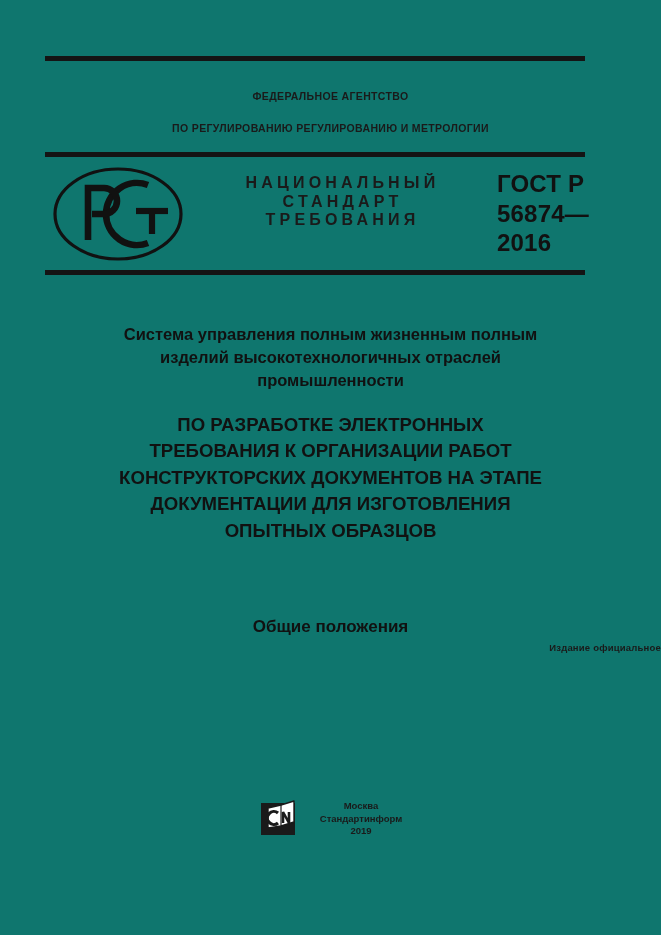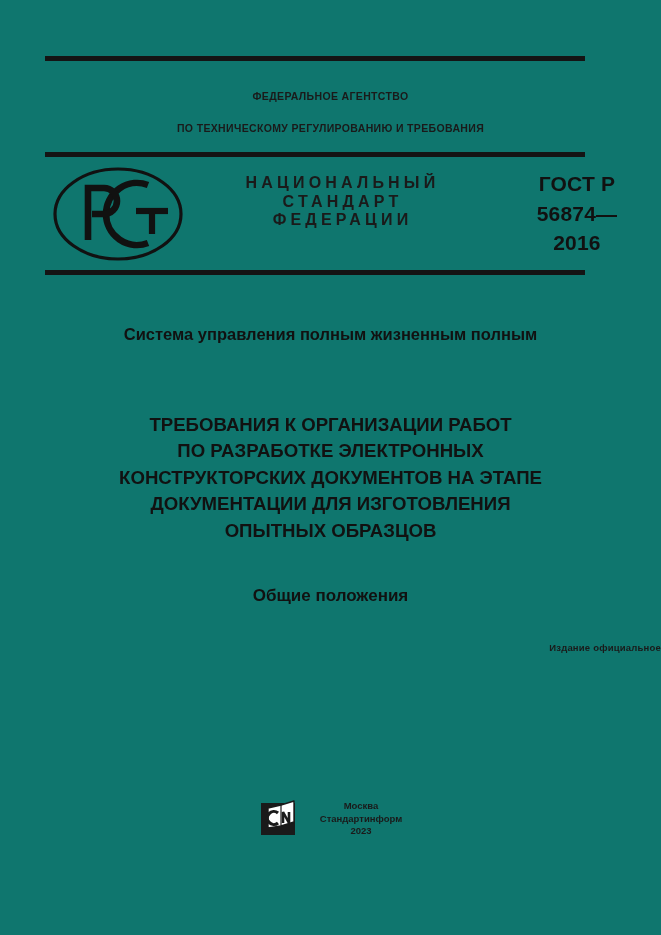--- a/index.html
+++ b/index.html
@@ -69,23 +69,23 @@
     line-height: 18.5px;
     letter-spacing: 4.2px;
     color: #1a1a1a;
   }
   .national span { display: block; }
   .designation {
     position: absolute;
     left: 452px;
     top: 12px;
     width: 160px;
-    text-align: center;
-    font-weight: bold;
-    font-size: 21px;
+    text-align: left;
+    font-weight: bold;
+    font-size: 24px;
     line-height: 29.5px;
     letter-spacing: 0.2px;
     color: #111111;
   }
   .designation span { display: block; white-space: nowrap; }
 
   
   .subtitle {
     position: absolute;
     top: 323px;
@@ -109,21 +109,21 @@
     font-weight: bold;
     font-size: 18.6px;
     line-height: 26.4px;
     color: #111111;
   }
   .main-title span { display: block; white-space: nowrap; }
 
   
   .section-name {
     position: absolute;
-    top: 586px;
+    top: 617px;
     left: 0;
     width: 661px;
     text-align: center;
     font-weight: bold;
     font-size: 17px;
     color: #111111;
   }
   .edition {
     position: absolute;
     top: 642px;
@@ -162,60 +162,62 @@
   .imprint-text span { display: block; margin-left: 8px; }
 </style>
 </head>
 <body>
 
 <div class="page">
 
   <div class="rule rule-top"></div>
 
   <div class="agency agency-line1">ФЕДЕРАЛЬНОЕ АГЕНТСТВО</div>
-  <div class="agency agency-line2">ПО ТЕХНИЧЕСКОМУ РЕГУЛИРОВАНИЮ И ТРЕБОВАНИЯ</div>
+  <div class="agency agency-line2">ПО РЕГУЛИРОВАНИЮ РЕГУЛИРОВАНИЮ И МЕТРОЛОГИИ</div>
 
   <div class="rule rule-mid"></div>
 
   <div class="band">
 
     <svg class="gost-emblem" viewBox="0 0 132 98" xmlns="http://www.w3.org/2000/svg">
 
       <ellipse cx="66" cy="49" rx="63" ry="45" fill="none" stroke="#111111" stroke-width="3.2"></ellipse>
 
       <path d="M 96 20 A 31 31 0 1 0 96 78" fill="none" stroke="#111111" stroke-width="6.6" stroke-linecap="butt"></path>
 
       <path d="M 36 75 L 36 23 L 52 23 A 13 13 0 0 1 52 49 L 40 49" fill="none" stroke="#111111" stroke-width="6.6" stroke-linejoin="miter" stroke-linecap="butt"></path>
 
       <path d="M 84 46 L 116 46" fill="none" stroke="#111111" stroke-width="6.2"></path>
       <path d="M 100 46 L 100 69" fill="none" stroke="#111111" stroke-width="6.2"></path>
     </svg>
 
     <div class="national">
       <span>НАЦИОНАЛЬНЫЙ</span>
       <span>СТАНДАРТ</span>
-      <span>ФЕДЕРАЦИИ</span>
+      <span>ТРЕБОВАНИЯ</span>
     </div>
 
     <div class="designation">
       <span>ГОСТ Р</span>
       <span>56874—</span>
       <span>2016</span>
     </div>
   </div>
 
   <div class="rule rule-bottom"></div>
 
   <div class="subtitle">
     <span>Система управления полным жизненным полным</span>
+    <span>изделий высокотехнологичных отраслей</span>
+    <span>промышленности</span>
   </div>
 
   <div class="main-title">
+    <span>ПО РАЗРАБОТКЕ ЭЛЕКТРОННЫХ</span>
     <span>ТРЕБОВАНИЯ К ОРГАНИЗАЦИИ РАБОТ</span>
-    <span>ПО РАЗРАБОТКЕ ЭЛЕКТРОННЫХ</span>
     <span>КОНСТРУКТОРСКИХ ДОКУМЕНТОВ НА ЭТАПЕ</span>
     <span>ДОКУМЕНТАЦИИ ДЛЯ ИЗГОТОВЛЕНИЯ</span>
     <span>ОПЫТНЫХ ОБРАЗЦОВ</span>
   </div>
 
   <div class="section-name">Общие положения</div>
 
   <div class="edition">Издание официальное</div>
 
   <div class="imprint">
@@ -226,17 +228,17 @@
 
       <path d="M 22 7 L 22 28" stroke="#1a1a1a" stroke-width="1.2" fill="none"></path>
 
       <path d="M 19 15 A 6.5 6.5 0 1 0 19 25" fill="none" stroke="#1a1a1a" stroke-width="3.2"></path>
 
       <path d="M 24 25 L 24 14 L 30 25 L 30 14" fill="none" stroke="#1a1a1a" stroke-width="2.6" stroke-linejoin="miter" stroke-linecap="butt"></path>
     </svg>
     <div class="imprint-text">
       <span>Москва</span>
       <span>Стандартинформ</span>
-      <span>2023</span>
+      <span>2019</span>
     </div>
   </div>
 
 </div>
 
 </body></html>

